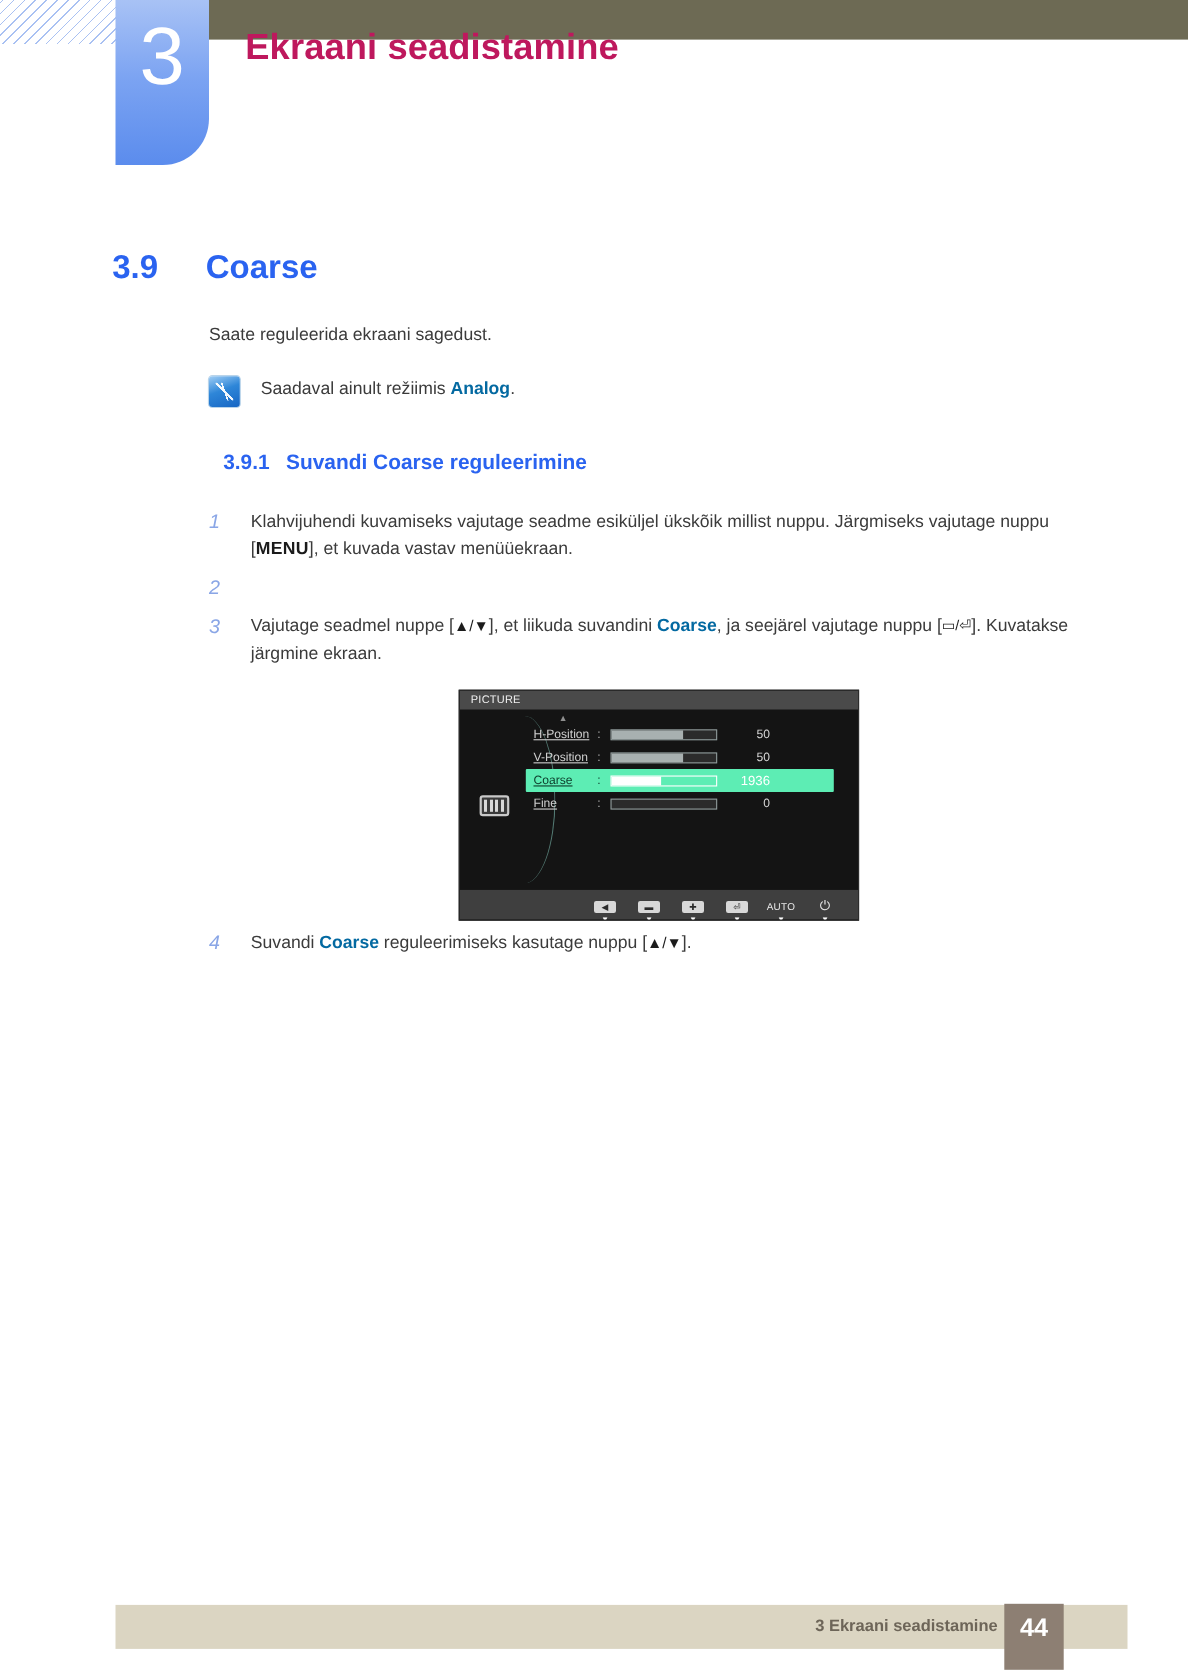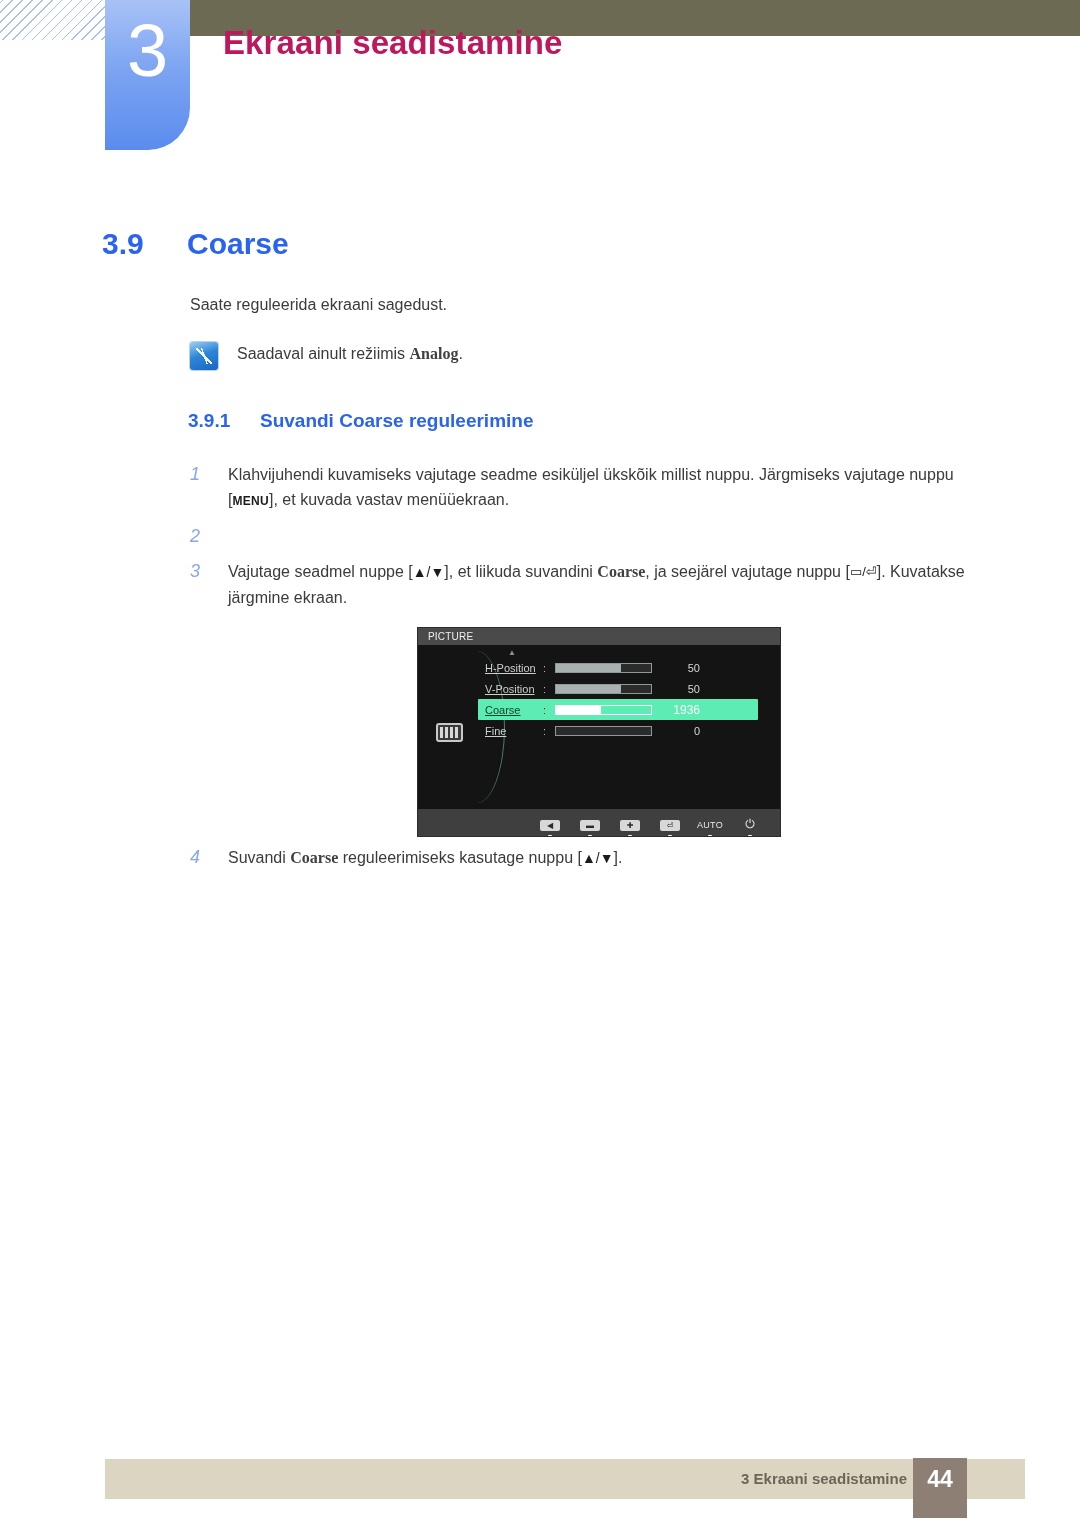--- a/index.html
+++ b/index.html
@@ -102,31 +102,31 @@
       linear-gradient(45deg, transparent 46%, #ffffff 46%, #ffffff 54%, transparent 54%),
       linear-gradient(70deg, transparent 48%, #ffffff 48%, #ffffff 55%, transparent 55%);
     opacity: .95;
   }
   .note-text {
     margin-left: 19px;
     font-size: 16px;
     color: #3b3b3b;
     padding-top: 3px;
   }
-  .hl { color: #404040; font-weight: bold; font-family: Liberation Serif, serif; }
+  .hl { color: #0369a1; font-weight: bold; }
 
   
   .subsec {
     position: absolute;
     left: 188px; top: 410px;
     font-size: 19px;
     font-weight: bold;
     color: #2a63f0;
   }
-  .subsec .num { display: inline-block; width: 72px; }
+  .subsec .num { display: inline-block; width: 72px; text-align: center; }
 
   
   .steps {
     position: absolute;
     left: 190px; top: 462px;
     width: 790px;
   }
   .step {
     display: flex;
     margin-bottom: 10px;
@@ -138,21 +138,21 @@
     font-style: italic;
     color: #8aa6e6;
     line-height: 25px;
   }
   .step .body {
     font-size: 16px;
     color: #3b3b3b;
     line-height: 25px;
   }
   .keycap {
-    font-size: 12px;
+    font-size: 16px;
     font-weight: bold;
     color: #1b1b1b;
     letter-spacing: .3px;
   }
   .glyph { font-size: 14px; color: #1b1b1b; }
   .btnico {
     display: inline-block;
     font-size: 13px;
     color: #1b1b1b;
     transform: translateY(-1px);

